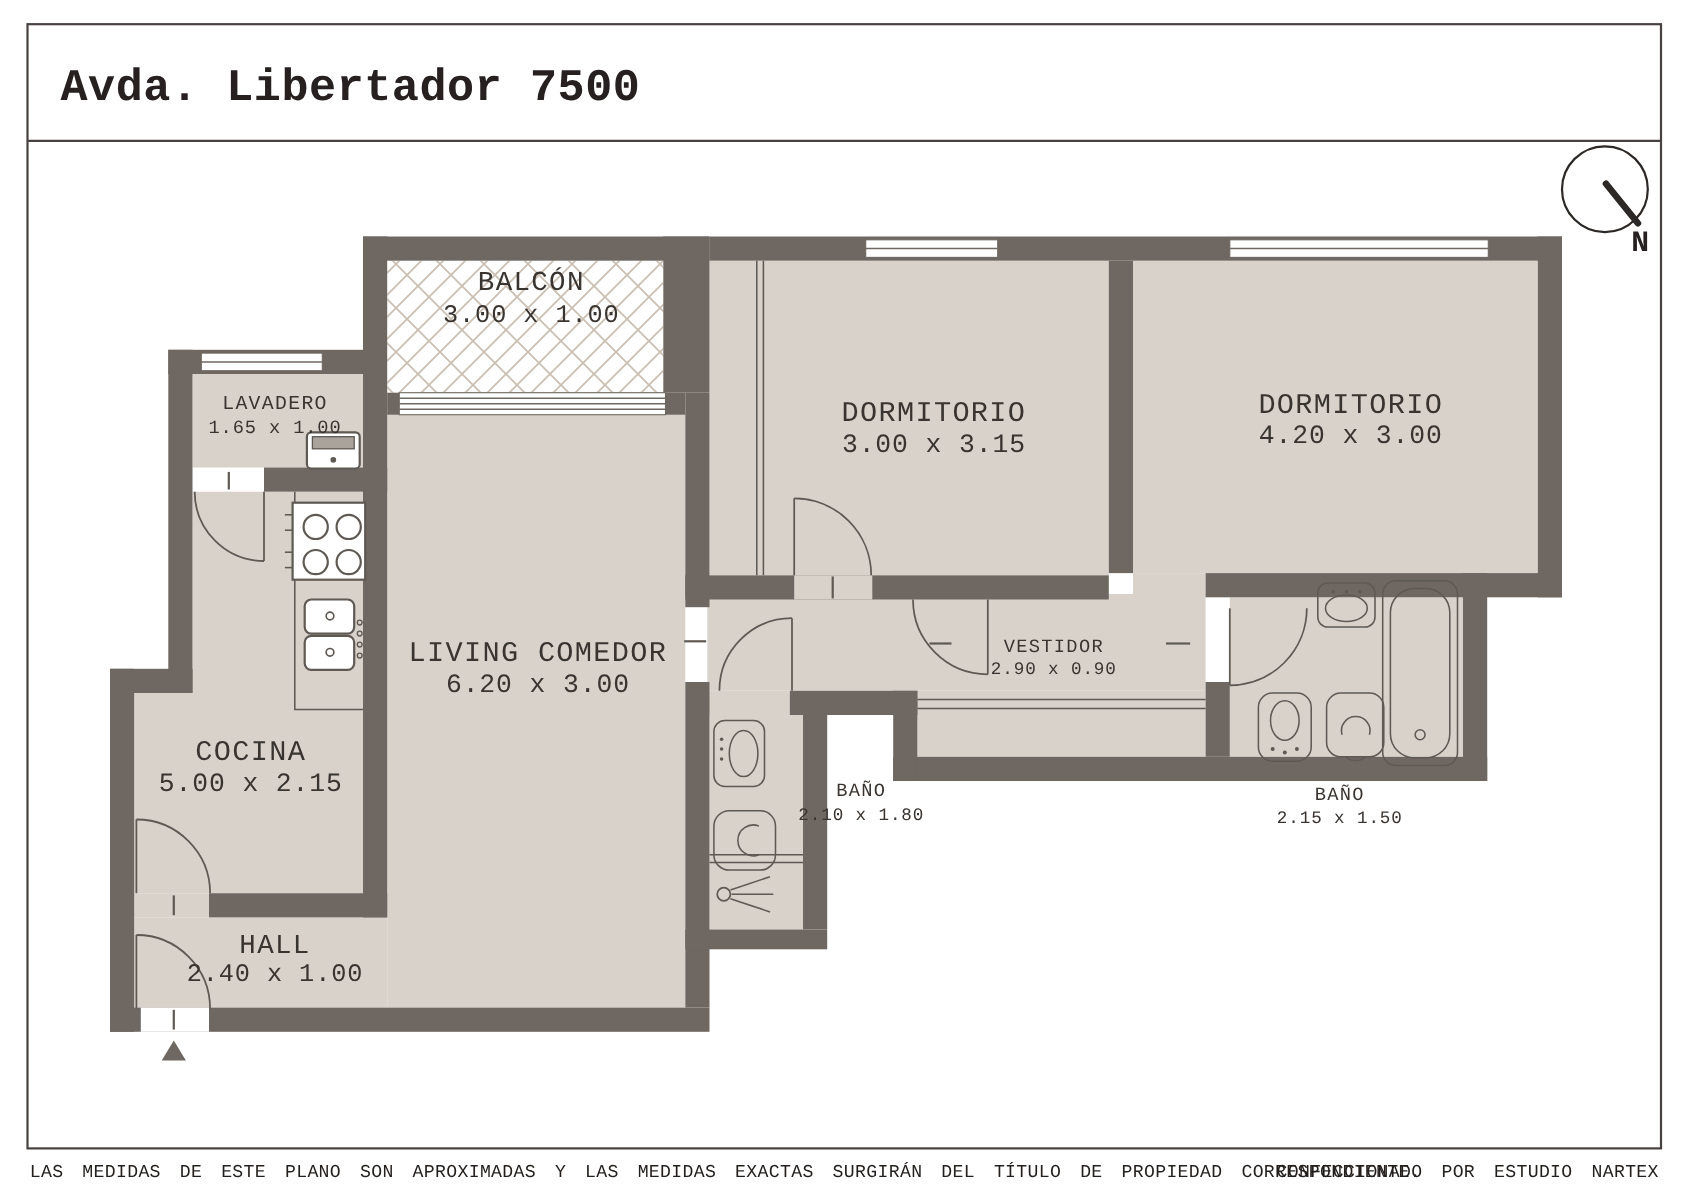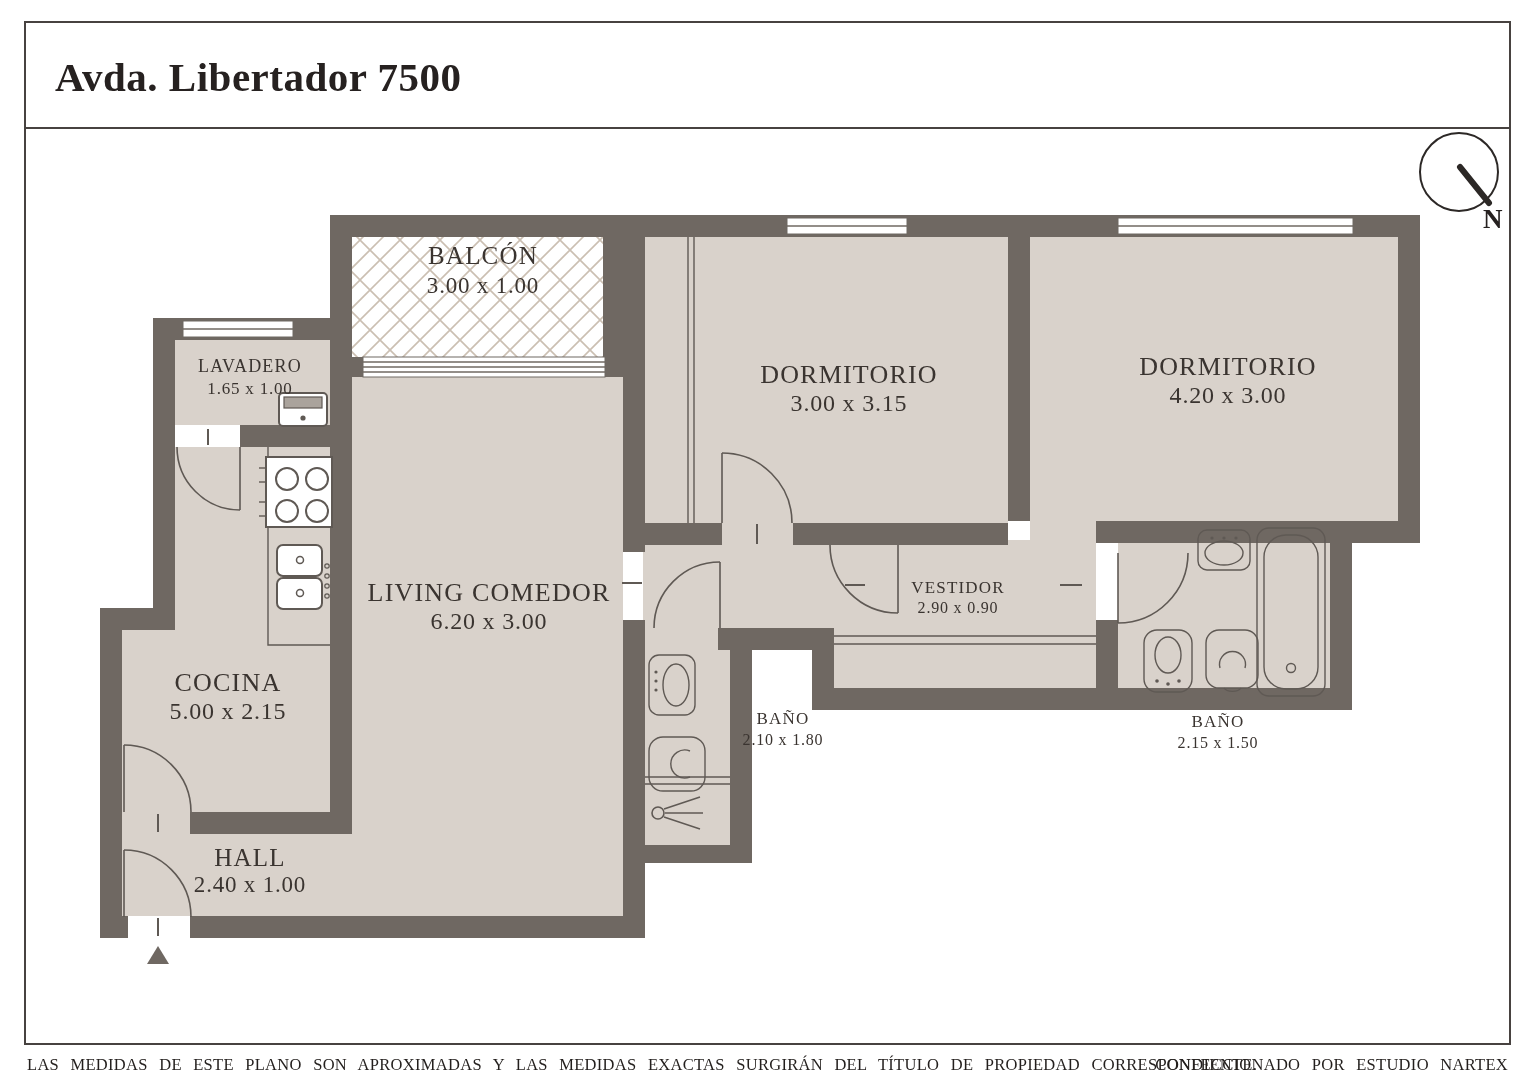--- a/index.html
+++ b/index.html
@@ -1,21 +1,21 @@
 <!DOCTYPE html>
 <html style="--wall: #6f6862; --floor: #d9d2cb; --hatch: #cbbfb2; --line: #5f5954; --text: #3a3430; --border: #474240; --paper: #ffffff;"><head>
 <meta charset="utf-8">
 <style>
   :root{
     --wall:#6f6862; --floor:#d9d2cb; --hatch:#cbbfb2; --line:#5f5954;
     --text:#3a3430; --border:#474240; --paper:#ffffff;
   }
   html,body{margin:0;padding:0;background:var(--paper);}
   .stage{position:relative;width:1528px;height:1080px;background:var(--paper);
-         font-family:Liberation Serif, serif;}
+         font-family:Liberation Mono, monospace;}
   svg{position:absolute;left:0;top:0;}
   .w{fill:var(--wall);stroke:none;}
   .f{fill:var(--floor);stroke:none;}
   .open{fill:var(--floor);}
   .win{fill:#ffffff;stroke:var(--wall);stroke-width:1;}
   .winline{stroke:var(--wall);stroke-width:1.4;fill:none;}
   .door{stroke:var(--line);stroke-width:1.6;fill:none;}
   .fixw{stroke:var(--line);stroke-width:2;fill:#ffffff;}
   .fixthin{stroke:var(--line);stroke-width:1.4;fill:none;}
   .dash{stroke:var(--line);stroke-width:2;fill:none;}

